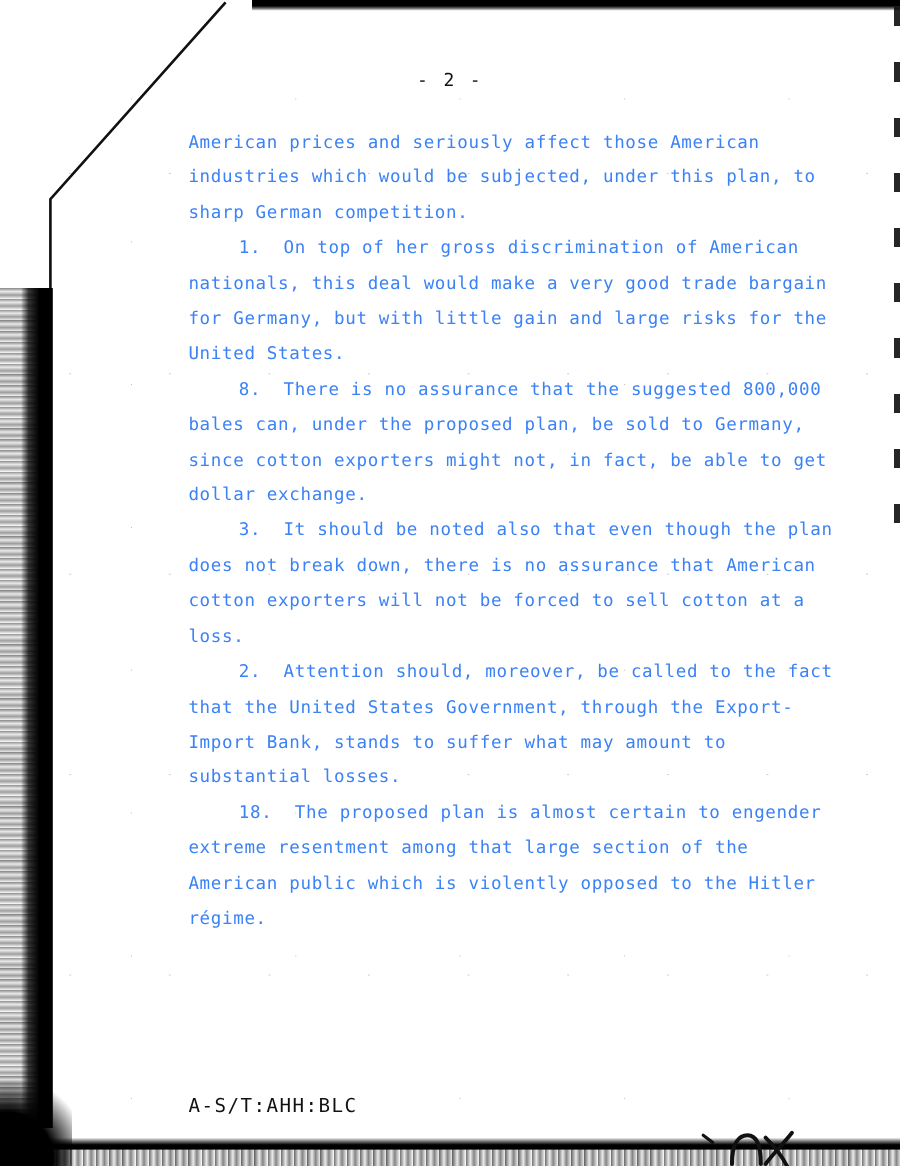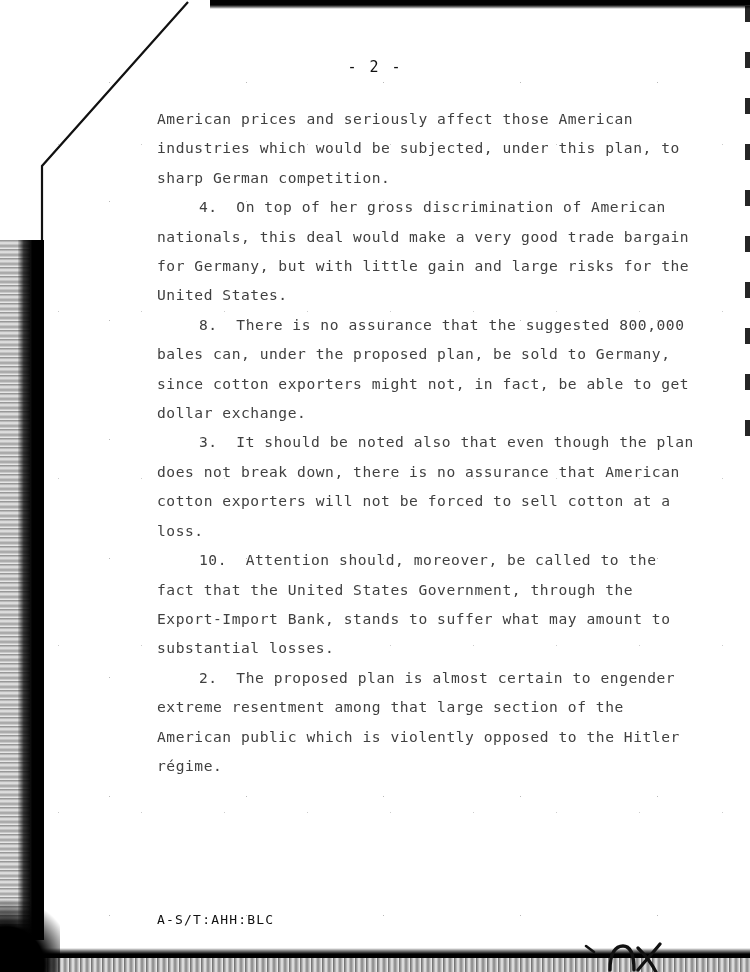--- a/index.html
+++ b/index.html
@@ -87,33 +87,33 @@
   #text-column {
     position: absolute;
     left: 157px;
     top: 104px;
     width: 545px;
   }
   .para {
     margin: 0 0 0 0;
     font-size: 14.6px;
     line-height: 29.4px;
-    color: #404040;
+    color: #3b82f6;
     letter-spacing: 0.55px;
     white-space: pre-wrap;
     text-indent: 0;
   }
   .para.indented { text-indent: 42px; }
   .para + .para { margin-top: 0px; }
 
   .footer-ref {
     position: absolute;
     left: 157px;
     top: 912px;
-    font-size: 13px;
+    font-size: 16px;
     letter-spacing: 1.2px;
     color: #111;
   }
   #handwriting {
     position: absolute;
     left: 580px;
     top: 930px;
     width: 120px;
     height: 44px;
   }
@@ -151,25 +151,25 @@
       <path d="M 188,2 L 42,166 L 42,240" stroke="#111111" stroke-width="2.2" fill="none"></path>
     </svg>
   </div>
 
   <div id="doc-body">
 
     <div class="page-number">- 2 -</div>
 
     <div id="text-column">
       <p class="para">American prices and seriously affect those American industries which would be subjected, under this plan, to sharp German competition.</p>
-      <p class="para indented">4.  On top of her gross discrimination of American nationals, this deal would make a very good trade bargain for Germany, but with little gain and large risks for the United States.</p>
+      <p class="para indented">1.  On top of her gross discrimination of American nationals, this deal would make a very good trade bargain for Germany, but with little gain and large risks for the United States.</p>
       <p class="para indented">8.  There is no assurance that the suggested 800,000 bales can, under the proposed plan, be sold to Germany, since cotton exporters might not, in fact, be able to get dollar exchange.</p>
       <p class="para indented">3.  It should be noted also that even though the plan does not break down, there is no assurance that American cotton exporters will not be forced to sell cotton at a loss.</p>
-      <p class="para indented">10.  Attention should, moreover, be called to the fact that the United States Government, through the Export-Import Bank, stands to suffer what may amount to substantial losses.</p>
-      <p class="para indented">2.  The proposed plan is almost certain to engender extreme resentment among that large section of the American public which is violently opposed to the Hitler régime.</p>
+      <p class="para indented">2.  Attention should, moreover, be called to the fact that the United States Government, through the Export-Import Bank, stands to suffer what may amount to substantial losses.</p>
+      <p class="para indented">18.  The proposed plan is almost certain to engender extreme resentment among that large section of the American public which is violently opposed to the Hitler régime.</p>
     </div>
 
     <div class="footer-ref">A-S/T:AHH:BLC</div>
 
     <svg id="handwriting" viewBox="0 0 120 44">
       <path d="M 6,16 L 14,22" stroke="#111" stroke-width="2.6" fill="none" stroke-linecap="round"></path>
       <path d="M 30,40 C 30,22 36,16 43,16 C 50,16 54,24 54,40" stroke="#111" stroke-width="3.4" fill="none" stroke-linecap="round"></path>
       <path d="M 58,18 C 66,26 72,34 76,42" stroke="#111" stroke-width="3.2" fill="none" stroke-linecap="round"></path>
       <path d="M 80,14 C 72,24 64,32 58,40" stroke="#111" stroke-width="3.2" fill="none" stroke-linecap="round"></path>
     </svg>

